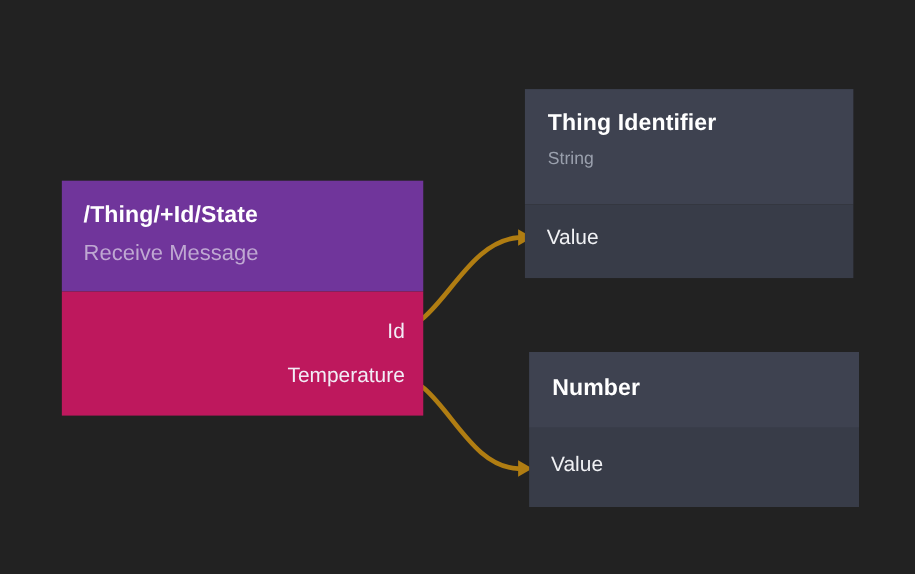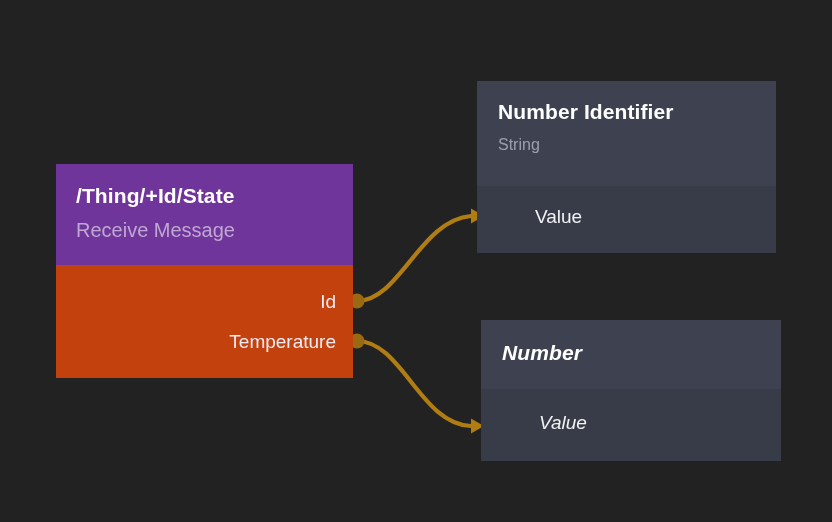--- a/index.html
+++ b/index.html
@@ -52,41 +52,41 @@
   }
   .node-subtitle {
     font-weight: normal;
     white-space: nowrap;
   }
 
   
   #node-receive-message {
     left: 56px;
     top: 164px;
-    width: 297px;
+    width: 329px;
     height: 214px;
   }
   #node-receive-message .node-header {
     height: 101px;
     background: #70359B;
     padding: 19px 0 0 20px;
   }
   #node-receive-message .node-title {
     font-size: 21px;
     line-height: 26px;
   }
   #node-receive-message .node-subtitle {
     font-size: 20px;
     line-height: 26px;
     color: #BFA8D2;
     margin-top: 8px;
   }
   #node-receive-message .node-body {
     height: 113px;
-    background: #c2410c;
+    background: #be185d;
     position: relative;
   }
   .port-out {
     position: absolute;
     right: 0;
     height: 22px;
     display: flex;
     align-items: center;
     justify-content: flex-end;
     padding-right: 17px;
@@ -127,21 +127,20 @@
     height: 67px;
     background: #383C48;
     position: relative;
   }
 
   #node-number {
     left: 481px;
     top: 320px;
     width: 300px;
     height: 141px;
-    font-style: italic;
   }
   #node-number .node-header {
     height: 69px;
     background: #3E4250;
     padding: 20px 0 0 21px;
   }
   #node-number .node-title {
     font-size: 21px;
     line-height: 26px;
   }
@@ -158,21 +157,20 @@
     display: flex;
     align-items: center;
     padding-left: 20px;
     box-sizing: border-box;
   }
   .port-in .port-label {
     font-size: 19px;
     color: #F0F1F4;
     white-space: nowrap;
     line-height: 24px;
-    margin-left: 38px;
   }
   #port-value-string { top: 19px; }
   #port-value-number { top: 22px; }
 </style>
 </head>
 <body>
 
 <div id="canvas">
 
   <svg id="wires" viewBox="0 0 832 522" width="832" height="522" xmlns="http://www.w3.org/2000/svg">
@@ -198,21 +196,21 @@
         <span class="port-label">Id</span>
       </div>
       <div class="port-out" id="port-temperature">
         <span class="port-label">Temperature</span>
       </div>
     </div>
   </div>
 
   <div class="node" id="node-thing-identifier">
     <div class="node-header">
-      <div class="node-title">Number Identifier</div>
+      <div class="node-title">Thing Identifier</div>
       <div class="node-subtitle">String</div>
     </div>
     <div class="node-body">
       <div class="port-in" id="port-value-string">
         <span class="port-label">Value</span>
       </div>
     </div>
   </div>
 
   <div class="node" id="node-number">

